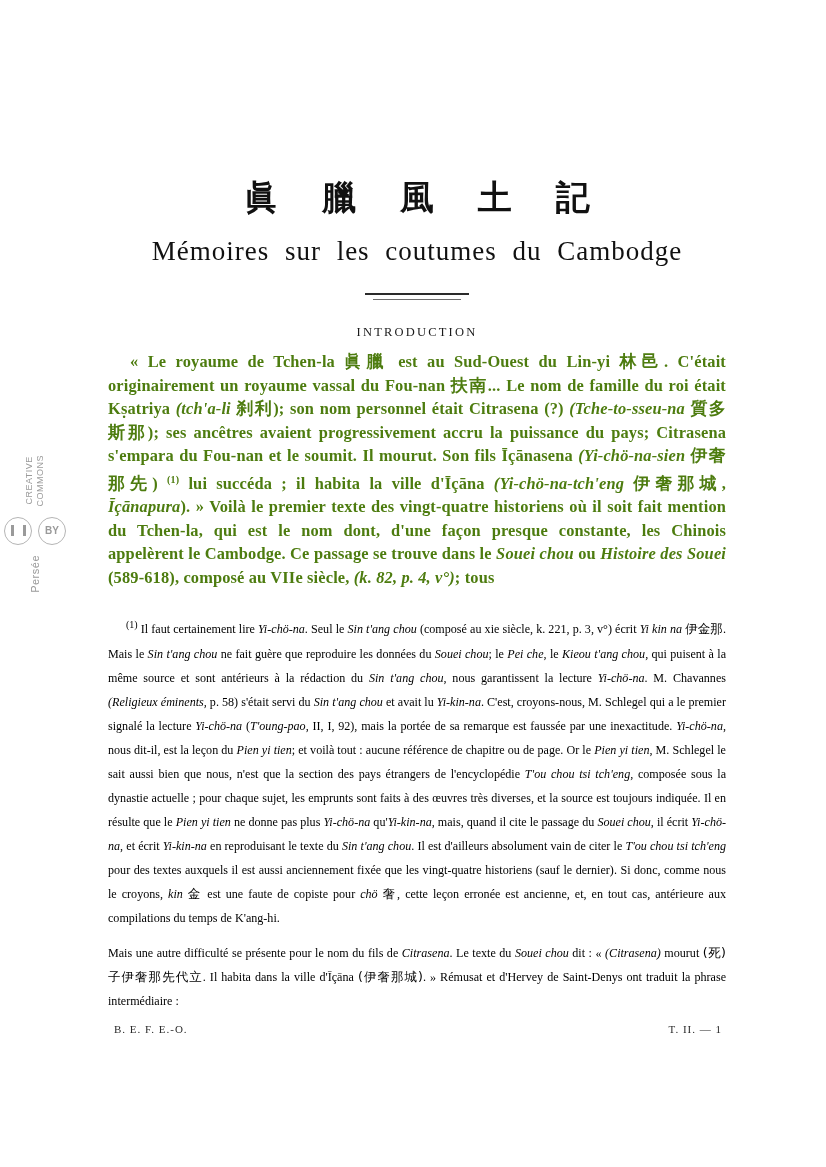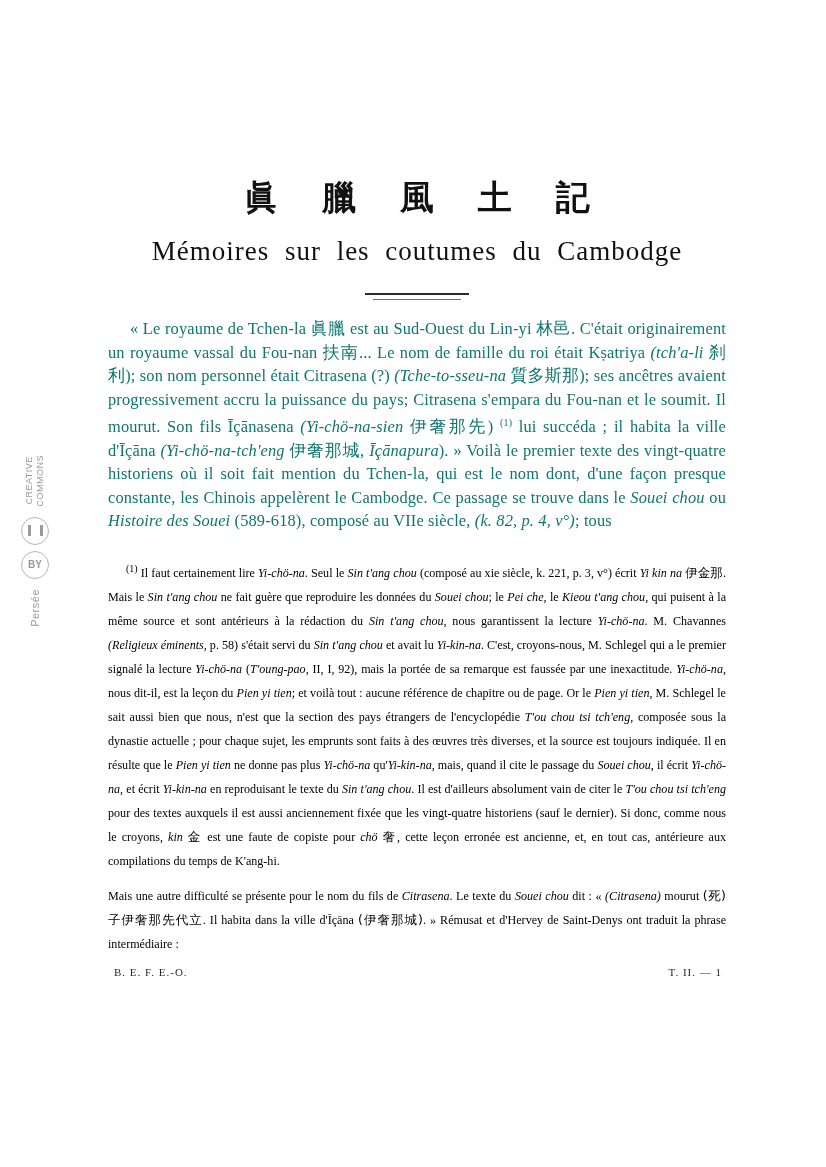--- a/index.html
+++ b/index.html
@@ -35,21 +35,21 @@
     font-family: "Liberation Sans", sans-serif;
     font-size: 9px;
     letter-spacing: .5px;
     color: #9a9a9a;
     line-height: 11px;
     text-align: center;
     white-space: pre-line;
   }
   #persee-badge .cc-icons {
     display: flex;
-    flex-direction: column;
+    flex-direction: row;
     align-items: center;
     gap: 6px;
   }
   #persee-badge .cc-circle {
     width: 26px;
     height: 26px;
     border-radius: 50%;
     border: 1.5px solid #b5b5b5;
     color: #9a9a9a;
     display: flex;
@@ -125,26 +125,27 @@
   #section-head {
     margin-top: 30px;
     text-align: center;
     font-family: "Liberation Serif", serif;
     font-size: 12.5px;
     letter-spacing: 2.2px;
     color: #1a1a1a;
   }
 
   #body-text {
-    margin-top: 22px;
+    margin-top: 10px;
     font-size: 16.4px;
     line-height: 23.5px;
     text-align: justify;
-    color: #0f766e;
+    color: #4d7c0f;
     letter-spacing: .15px;
+    font-weight: bold;
   }
   #body-text .indent { display: inline-block; width: 22px; }
   .cjk { font-family: "DejaVu Sans", sans-serif; font-size: 17px; }
   .it { font-style: italic; }
   .sup { font-size: 10px; vertical-align: super; }
 
   #footnote-rule {
     width: 100%;
     margin-top: 14px;
     border-top: 0px solid transparent;
@@ -190,20 +191,21 @@
 </div>
 
 <div id="page">
 
   <div id="chinese-title">眞 臘 風 土 記</div>
 
   <div id="french-title">Mémoires sur les coutumes du Cambodge</div>
 
   <div id="rule"></div>
 
+  <div id="section-head">INTRODUCTION</div>
 
   <div id="body-text">
     <span class="indent"></span><span>« Le royaume de Tchen-la </span><span class="cjk">眞臘</span><span> est au Sud-Ouest du Lin-yi </span><span class="cjk">林邑</span><span>. C'était originairement un royaume vassal du Fou-nan </span><span class="cjk">扶南</span><span>... Le nom de famille du roi était Kṣatriya </span><span class="it">(tch'a-li</span> <span class="cjk">刹利</span><span>); son nom personnel était Citrasena (?) </span><span class="it">(Tche-to-sseu-na</span> <span class="cjk">質多斯那</span><span>); ses ancêtres avaient progressivement accru la puissance du pays; Citrasena s'empara du Fou-nan et le soumit. Il mourut. Son fils Īçānasena </span><span class="it">(Yi-chö-na-sien</span> <span class="cjk">伊奢那先</span><span>) </span><span class="sup">(1)</span><span> lui succéda ; il habita la ville d'Īçāna </span><span class="it">(Yi-chö-na-tch'eng</span> <span class="cjk">伊奢那城</span>, <span class="it">Īçānapura</span><span>). » Voilà le premier texte des vingt-quatre historiens où il soit fait mention du Tchen-la, qui est le nom dont, d'une façon presque constante, les Chinois appelèrent le Cambodge. Ce passage se trouve dans le </span><span class="it">Souei chou</span><span> ou </span><span class="it">Histoire des Souei</span><span> (589-618), composé au VIIe siècle, </span><span class="it">(k. 82, p. 4, v°)</span><span>; tous</span>
   </div>
 
   <div id="footnote-rule"></div>
 
   <div id="footnote">
     <p>
       <span class="indent"></span><span class="sup">(1)</span> <span>Il faut certainement lire </span><span class="it">Yi-chö-na</span><span>. Seul le </span><span class="it">Sin t'ang chou</span><span> (composé au xie siècle, k. 221, p. 3, v°) écrit </span><span class="it">Yi kin na</span> <span class="cjk">伊金那</span><span>. Mais le </span><span class="it">Sin t'ang chou</span><span> ne fait guère que reproduire les données du </span><span class="it">Souei chou</span><span>; le </span><span class="it">Pei che</span><span>, le </span><span class="it">Kieou t'ang chou</span><span>, qui puisent à la même source et sont antérieurs à la rédaction du </span><span class="it">Sin t'ang chou</span><span>, nous garantissent la lecture </span><span class="it">Yi-chö-na</span><span>. M. Chavannes </span><span class="it">(Religieux éminents,</span><span> p. 58) s'était servi du </span><span class="it">Sin t'ang chou</span><span> et avait lu </span><span class="it">Yi-kin-na</span><span>. C'est, croyons-nous, M. Schlegel qui a le premier signalé la lecture </span><span class="it">Yi-chö-na</span><span> (</span><span class="it">T'oung-pao</span><span>, II, I, 92), mais la portée de sa remarque est faussée par une inexactitude. </span><span class="it">Yi-chö-na</span><span>, nous dit-il, est la leçon du </span><span class="it">Pien yi tien</span><span>; et voilà tout : aucune référence de chapitre ou de page. Or le </span><span class="it">Pien yi tien</span><span>, M. Schlegel le sait aussi bien que nous, n'est que la section des pays étrangers de l'encyclopédie </span><span class="it">T'ou chou tsi tch'eng</span><span>, composée sous la dynastie actuelle ; pour chaque sujet, les emprunts sont faits à des œuvres très diverses, et la source est toujours indiquée. Il en résulte que le </span><span class="it">Pien yi tien</span><span> ne donne pas plus </span><span class="it">Yi-chö-na</span><span> qu'</span><span class="it">Yi-kin-na</span><span>, mais, quand il cite le passage du </span><span class="it">Souei chou</span><span>, il écrit </span><span class="it">Yi-chö-na</span><span>, et écrit </span><span class="it">Yi-kin-na</span><span> en reproduisant le texte du </span><span class="it">Sin t'ang chou</span><span>. Il est d'ailleurs absolument vain de citer le </span><span class="it">T'ou chou tsi tch'eng</span><span> pour des textes auxquels il est aussi anciennement fixée que les vingt-quatre historiens (sauf le dernier). Si donc, comme nous le croyons, </span><span class="it">kin</span> <span class="cjk">金</span><span> est une faute de copiste pour </span><span class="it">chö</span> <span class="cjk">奢</span><span>, cette leçon erronée est ancienne, et, en tout cas, antérieure aux compilations du temps de K'ang-hi.</span>

